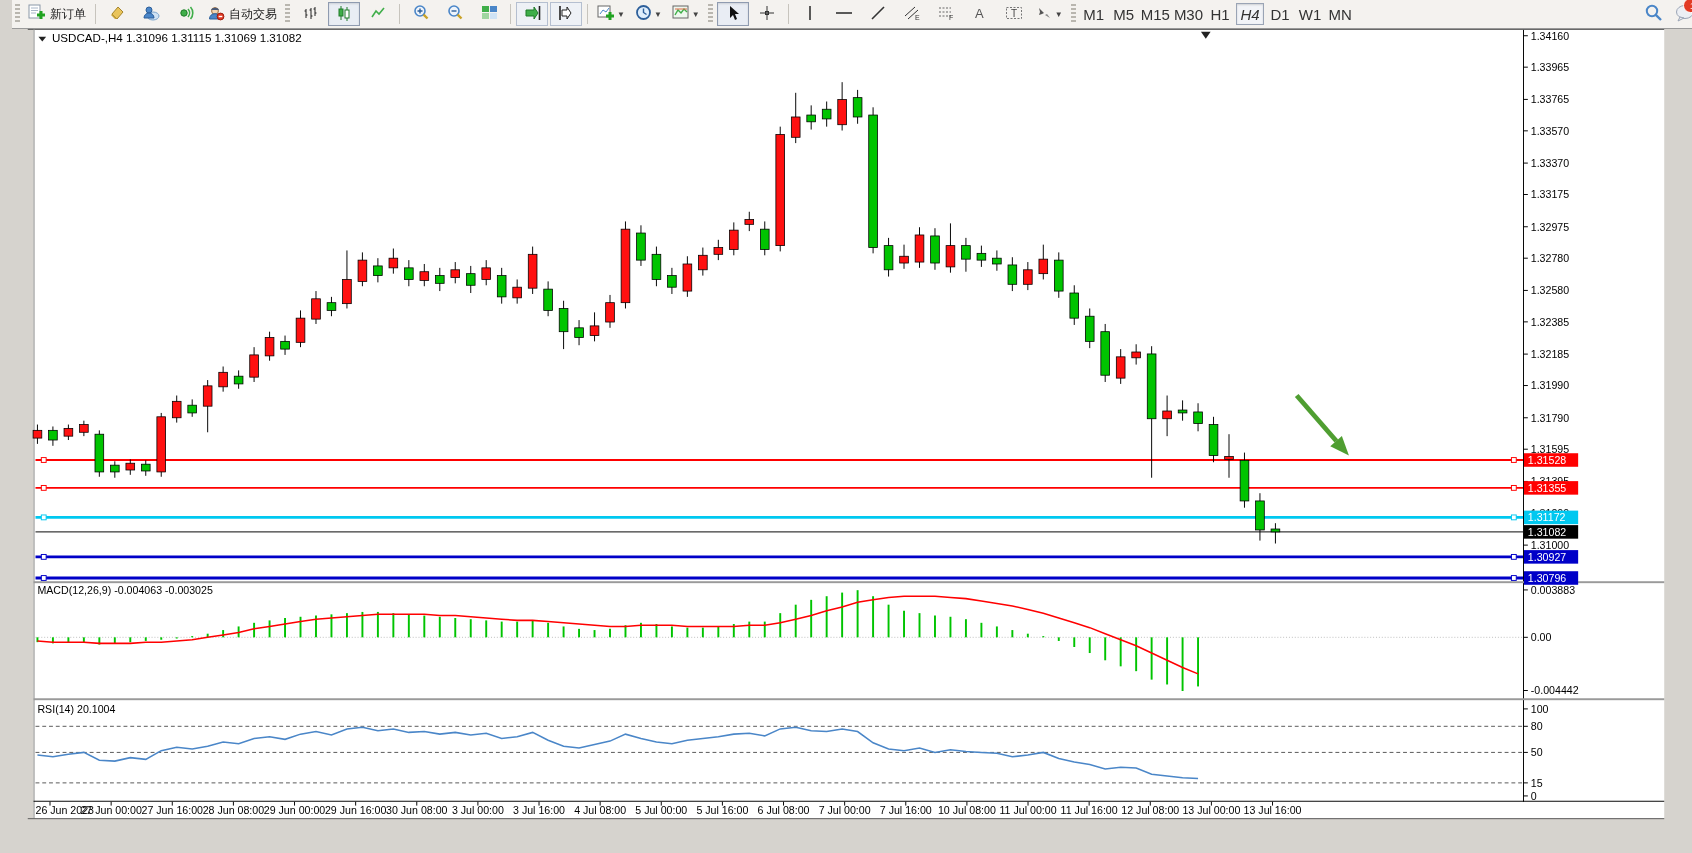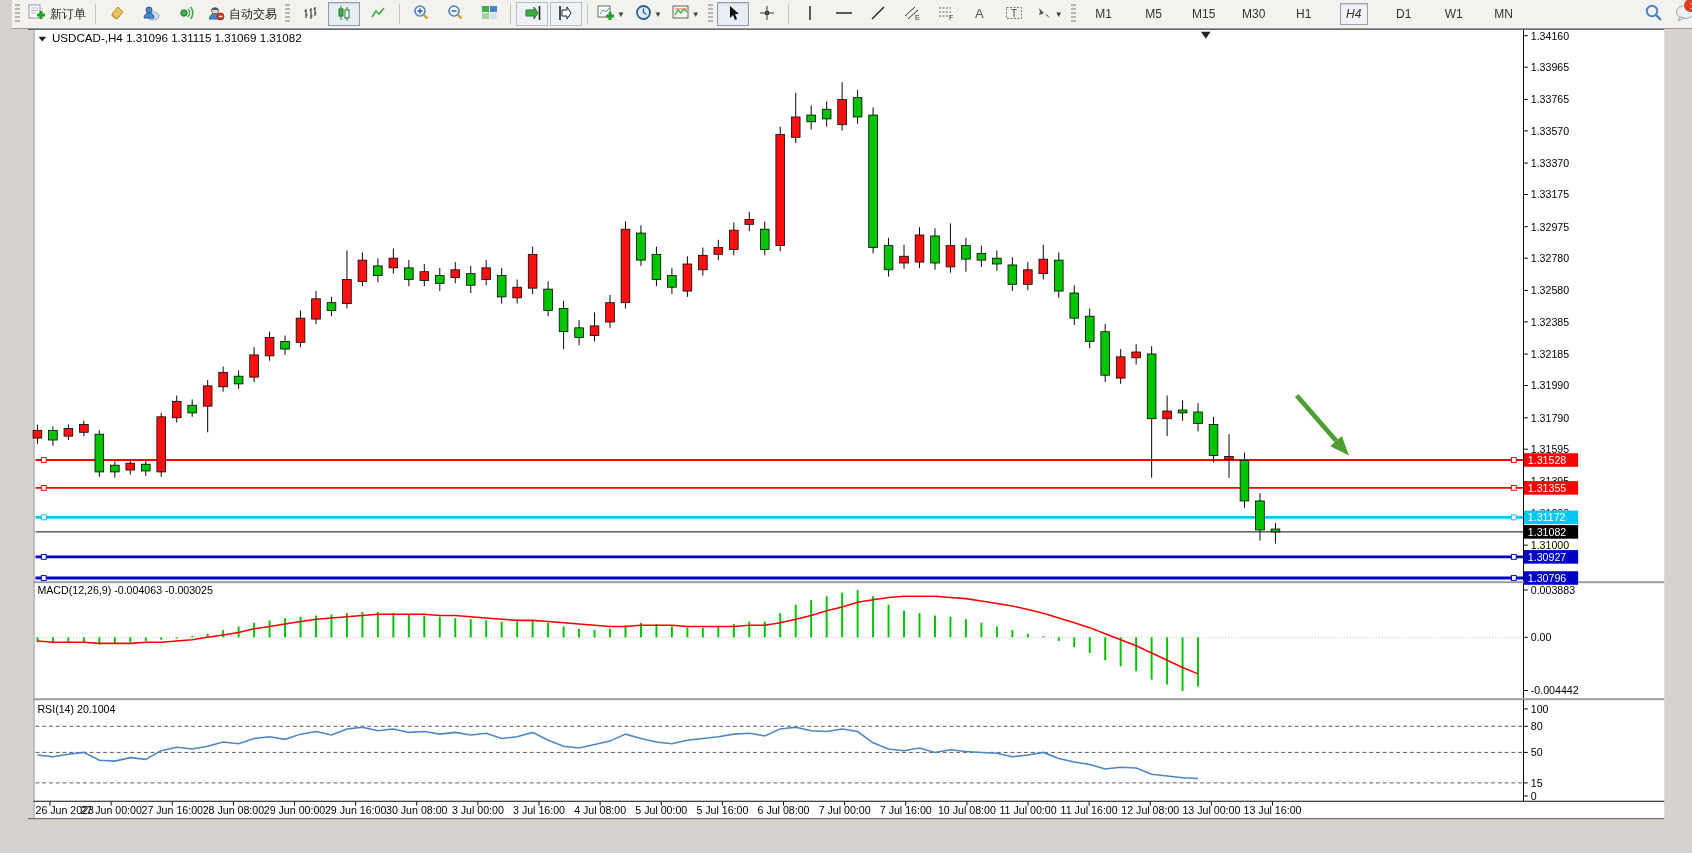--- a/index.html
+++ b/index.html
@@ -11,21 +11,21 @@
   .tb-btn{height:22px;min-width:24px;display:flex;align-items:center;justify-content:center;
     margin:0 1px;padding:0 3px;border:1px solid transparent;background:transparent;cursor:default;}
   .tb-btn.pressed{border:1px solid #8f9bb0;background:#e9edf4;box-shadow:inset 0 1px 2px rgba(0,0,0,.12);}
   .tb-btn.lit{border:1px solid #b5bfd0;background:#eef1f6;}
   .tb-label{margin-left:4px;font-size:12px;}
   .sep{width:1px;height:20px;background:#c7c4bd;margin:0 4px;}
   .grip{width:5px;height:20px;margin:0 3px;background:repeating-linear-gradient(
       to bottom,#b9b6af 0 2px,transparent 2px 4px);}
   .caret{font-size:8px;margin-left:2px;color:#444;}
   .tf-btn{height:20px;min-width:26px;display:flex;align-items:center;justify-content:center;
-    margin:0 11px;border:1px solid transparent;font-size:12px;color:#333;}
+    margin:0 1px;border:1px solid transparent;font-size:15px;color:#333;}
   .tf-btn.active{border:1px solid #9aa4b5;background:#f2f4f8;box-shadow:inset 0 1px 2px rgba(0,0,0,.15);font-style:italic;}
   #toolbar-right{margin-left:auto;display:flex;align-items:center;margin-right:8px;}
   #chat-wrap{position:relative;margin-left:10px;}
   #chat-badge{position:absolute;right:-6px;top:-5px;min-width:13px;height:13px;border-radius:8px;
     background:#e23b24;color:#fff;font-size:9px;display:flex;align-items:center;justify-content:center;
     padding:0 2px;border:1px solid #fff;}
   
   #chart-svg{position:absolute;left:0;top:28px;}
   text{font-family:"Liberation Sans",sans-serif;}
 </style>

